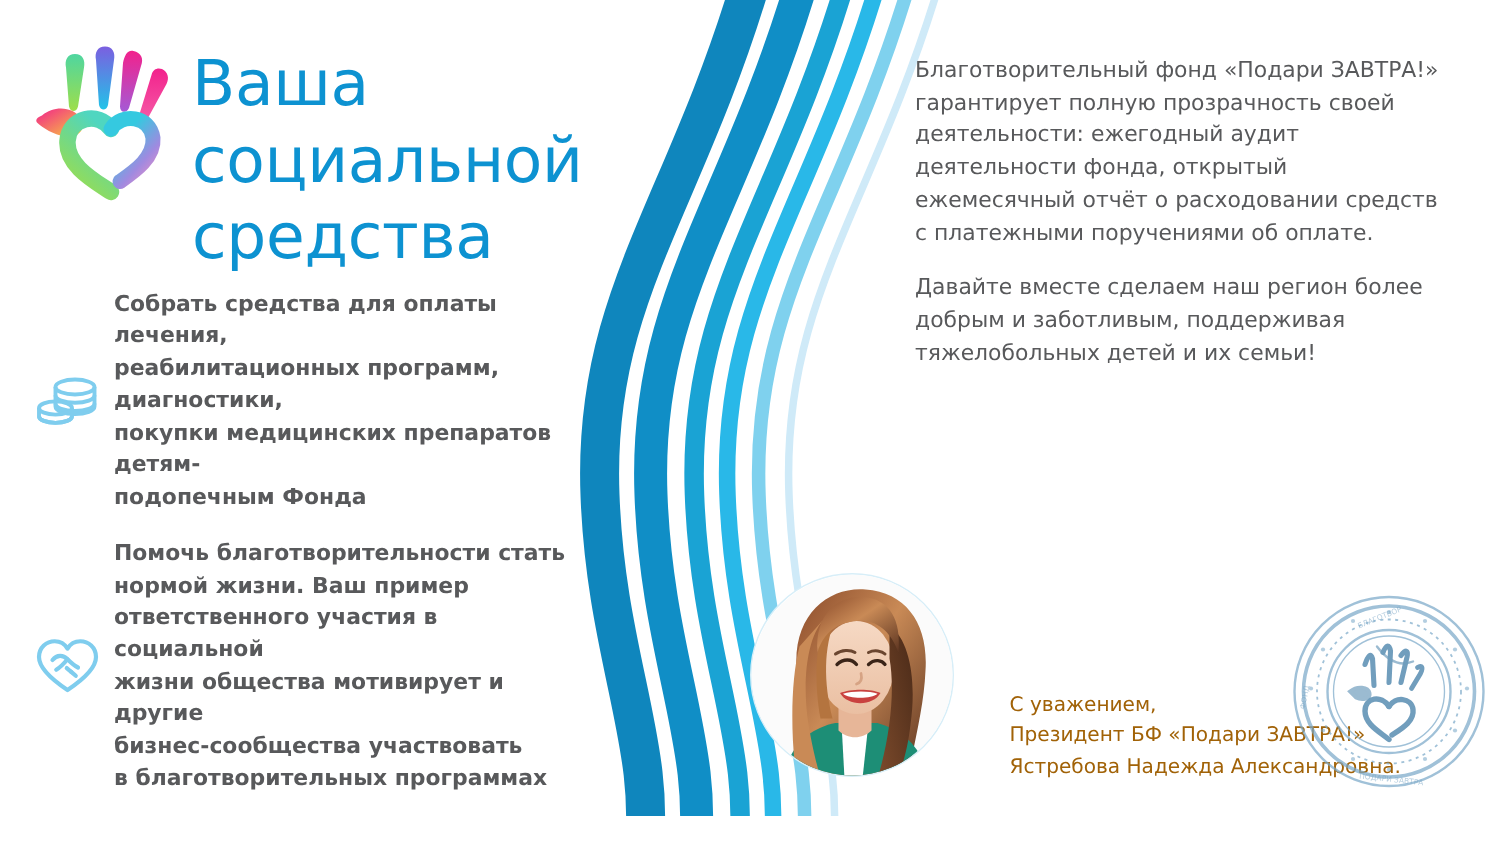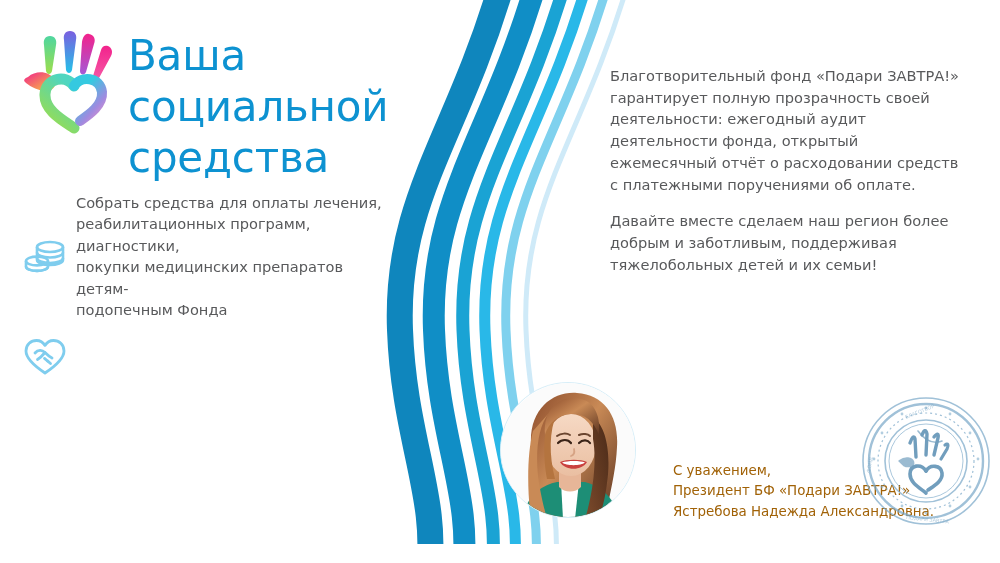--- a/index.html
+++ b/index.html
@@ -63,28 +63,28 @@
     align-items: center;
     justify-content: center;
     color: #7fcdee;
   }
   .bullet-text {
     flex: 1 1 auto;
     font-size: 14.6px;
     line-height: 1.47;
     color: #58595b;
     white-space: pre-line;
+    font-weight: bold;
   }
 
   
   .right-col {
     position: absolute;
     left: 610px; top: 36px;
     width: 368px;
-    margin-top: 29px;
   }
   .para {
     font-size: 14.6px;
     line-height: 1.49;
     color: #58595b;
     margin-bottom: 15px;
     white-space: pre-line;
   }
   .para:last-child { margin-bottom: 0; }
 
@@ -216,20 +216,26 @@
           <g fill="none" stroke="#7fcdee" stroke-width="2.8" stroke-linejoin="round" stroke-linecap="round">
             <path d="M22 36 C10 28, 3 21, 3 14 C3 7.5, 8 3.5, 13.5 3.5 C17.3 3.5, 20.3 5.6, 22 8.4
                      C23.7 5.6, 26.7 3.5, 30.5 3.5 C36 3.5, 41 7.5, 41 14 C41 21, 34 28, 22 36 Z"></path>
             <path d="M12 16 C15 12.5, 19 12.5, 22 15.5 C24.5 18, 27 20, 29 21"></path>
             <path d="M22 15.5 C19.5 18.5, 17 21, 14.5 22.5"></path>
             <path d="M24.5 24 l-3 -2.6"></path>
             <path d="M27.5 26.5 l-3 -2.6"></path>
           </g>
         </svg>
       </span>
+      <span class="bullet-text">Помочь благотворительности стать
+нормой жизни. Ваш пример
+ответственного участия в социальной
+жизни общества мотивирует и другие
+бизнес-сообщества участвовать
+в благотворительных программах</span>
     </div>
 
   </div>
 
   <div class="right-col">
     <p class="para">Благотворительный фонд «Подари ЗАВТРА!»
 гарантирует полную прозрачность своей
 деятельности: ежегодный аудит
 деятельности фонда, открытый
 ежемесячный отчёт о расходовании средств

